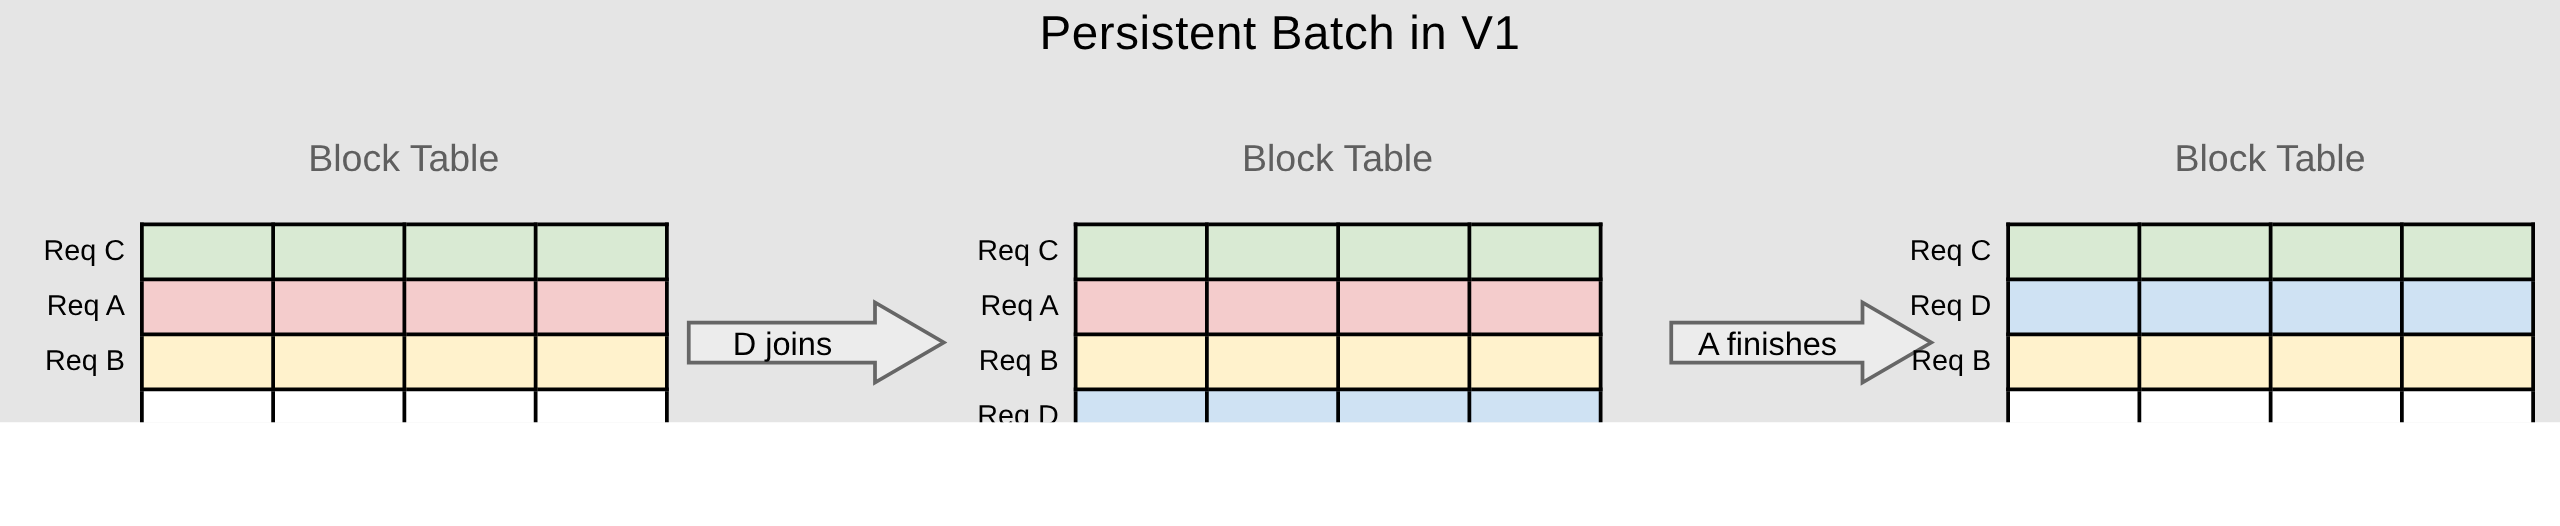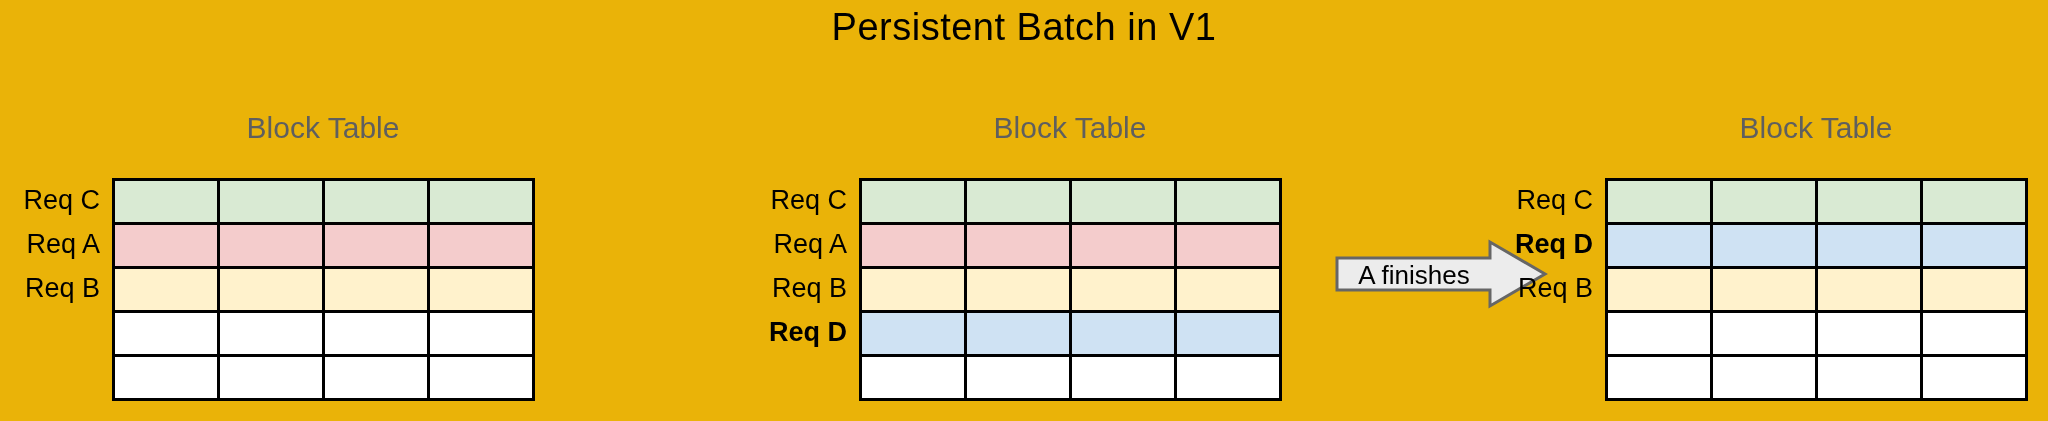--- a/index.html
+++ b/index.html
@@ -4,22 +4,22 @@
 <style>
   html, body {
     margin: 0;
     padding: 0;
     background: #ffffff;
     font-family: "Liberation Sans", sans-serif;
   }
   .canvas {
     position: relative;
     width: 2048px;
-    height: 421px;
-    background: #eab308;
+    height: 338px;
+    background: #e5e5e5;
     overflow: hidden;
   }
   .main-title {
     position: absolute;
     top: 6px;
     left: 0;
     width: 2048px;
     text-align: center;
     font-size: 38px;
     color: #000000;
@@ -47,26 +47,26 @@
     position: absolute;
     left: 0;
     top: 73px;
     width: 100px;
   }
   .row-label {
     height: 44px;
     display: flex;
     align-items: center;
     justify-content: flex-end;
-    font-size: 27px;
+    font-size: 23px;
     color: #000000;
     white-space: nowrap;
     text-align: right;
   }
-  .row-label.bold { font-weight: bold; }
+  .row-label.bold { font-weight: normal; }
   .grid {
     position: absolute;
     left: 112px;
     top: 73px;
     border-collapse: collapse;
     table-layout: fixed;
   }
   .grid td {
     width: 102px;
     height: 41px;
@@ -131,20 +131,26 @@
           <tr>
             <td style="background: rgb(255, 255, 255);"></td>
             <td style="background: rgb(255, 255, 255);"></td>
             <td style="background: rgb(255, 255, 255);"></td>
             <td style="background: rgb(255, 255, 255);"></td>
           </tr>
         </tbody>
       </table>
   </section>
 
+  <div class="arrow arrow-1">
+    <svg width="210" height="70" viewBox="0 0 210 70">
+      <polygon points="3,19 152,19 152,3 207,35 152,67 152,51 3,51" fill="#ececec" stroke="#666666" stroke-width="3" stroke-linejoin="miter"></polygon>
+      <text x="78" y="36" text-anchor="middle" dominant-baseline="central">D joins</text>
+    </svg>
+  </div>
 
   <section class="group group-2">
     <div class="table-title">Block Table</div>
     <div class="labels">
         <div class="row-label">Req C</div>
         <div class="row-label">Req A</div>
         <div class="row-label">Req B</div>
         <div class="row-label bold">Req D</div>
         <div class="row-label"></div>
       </div>

